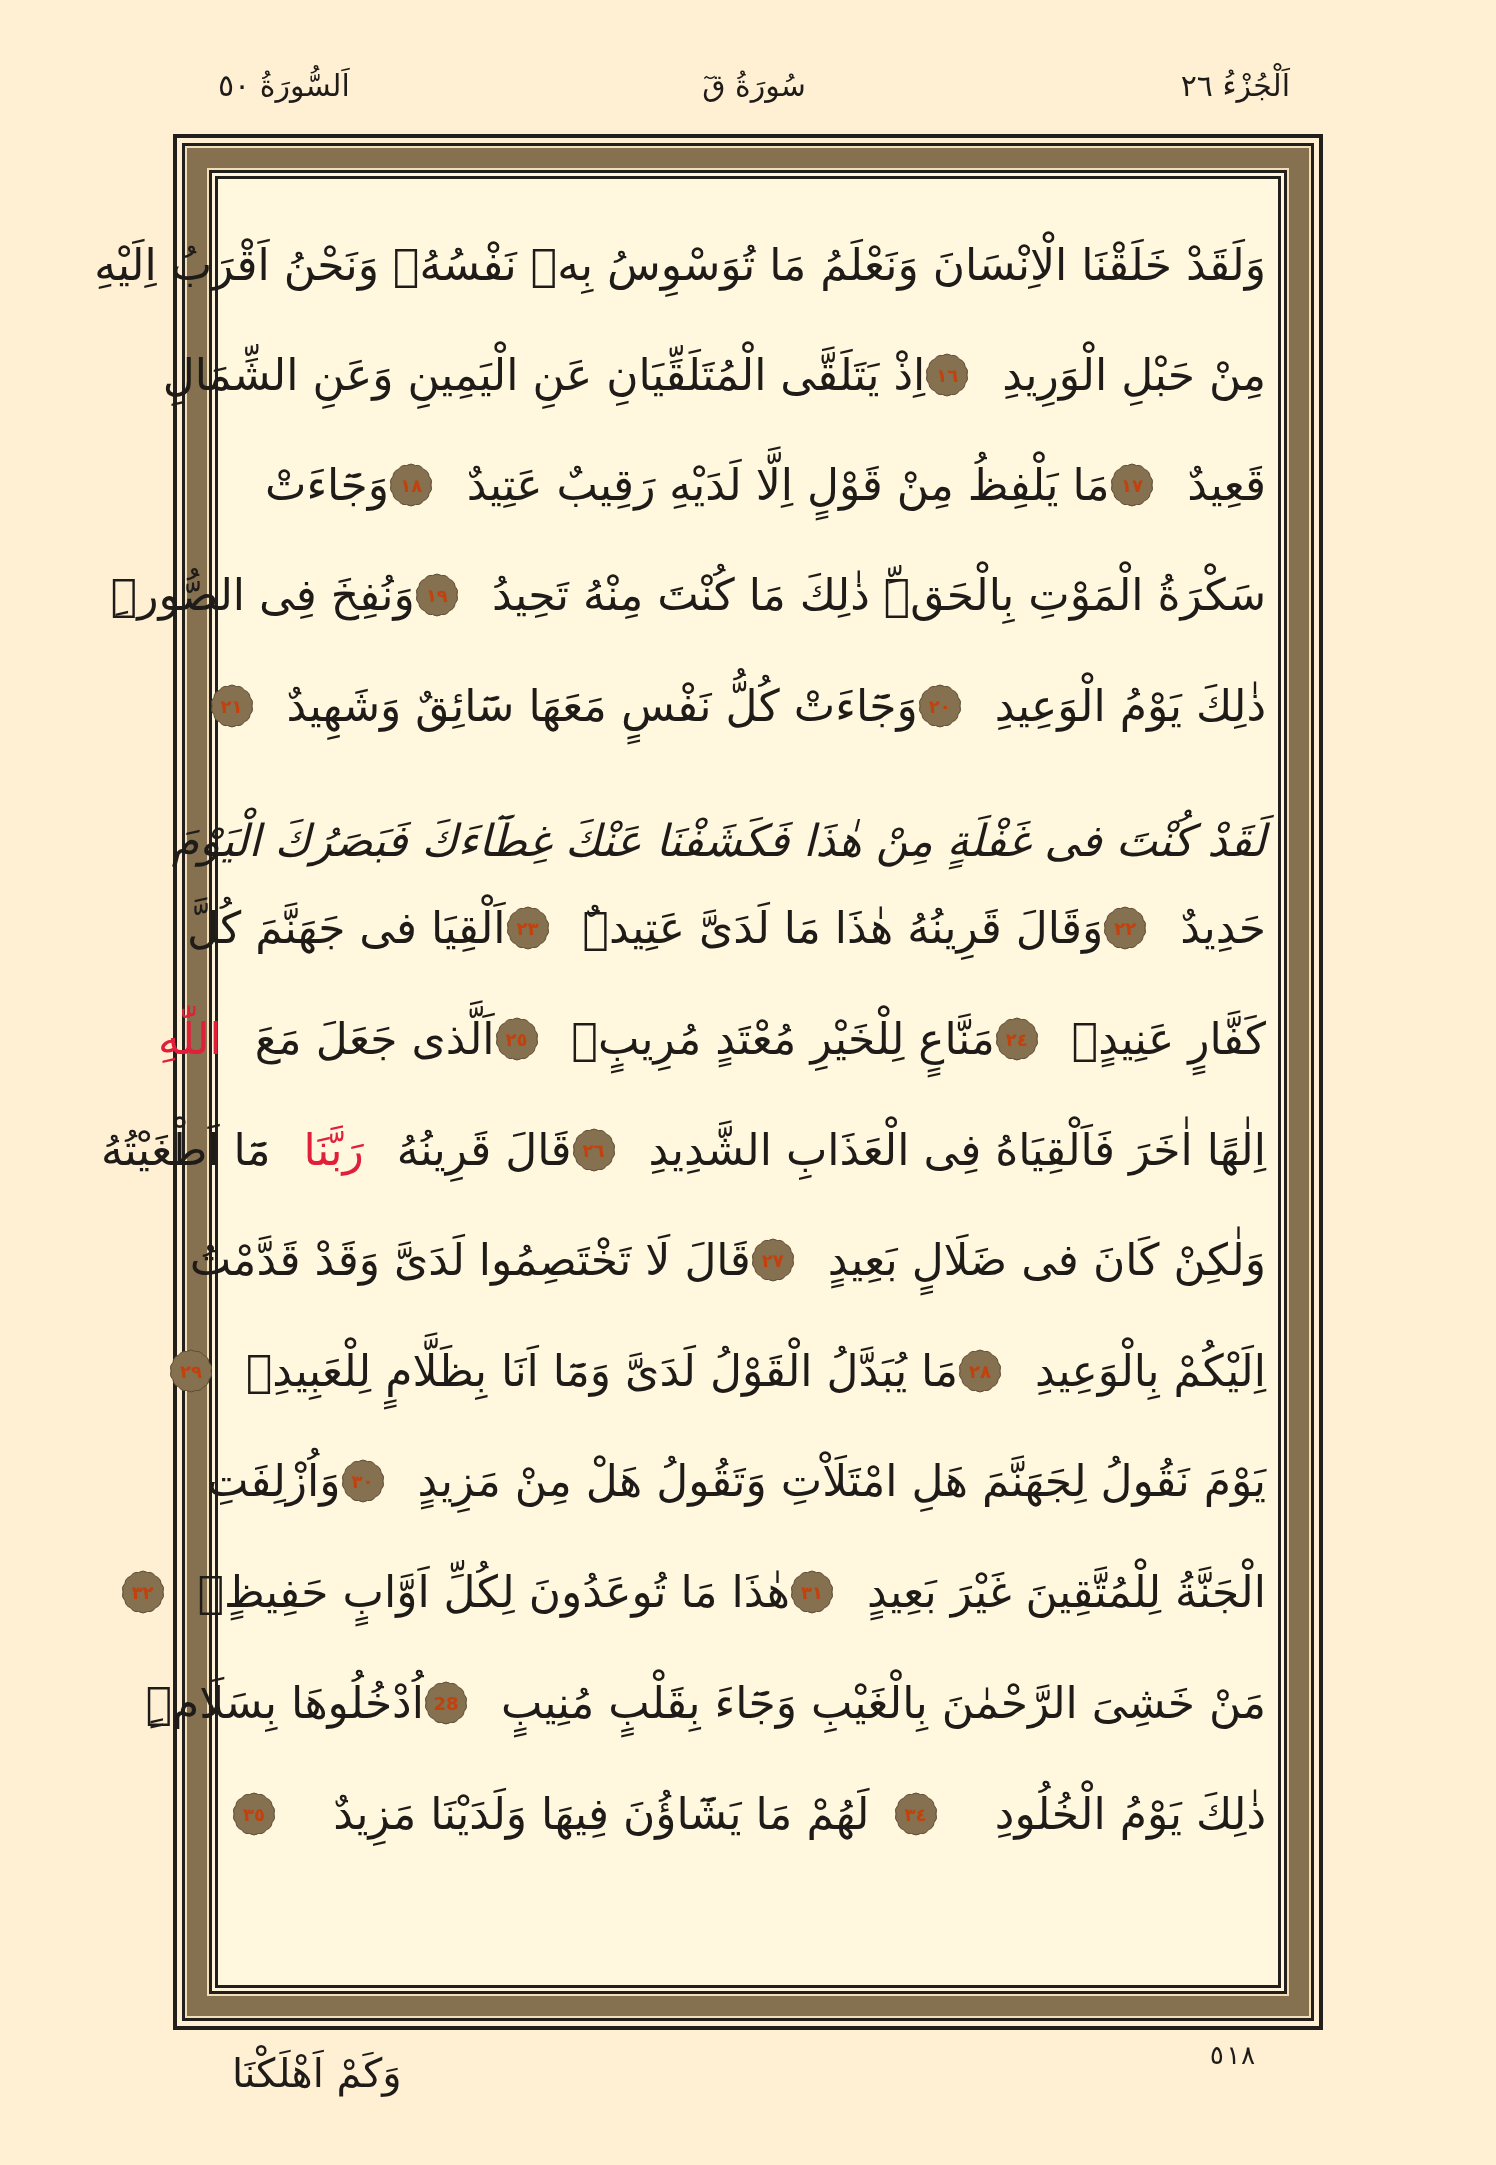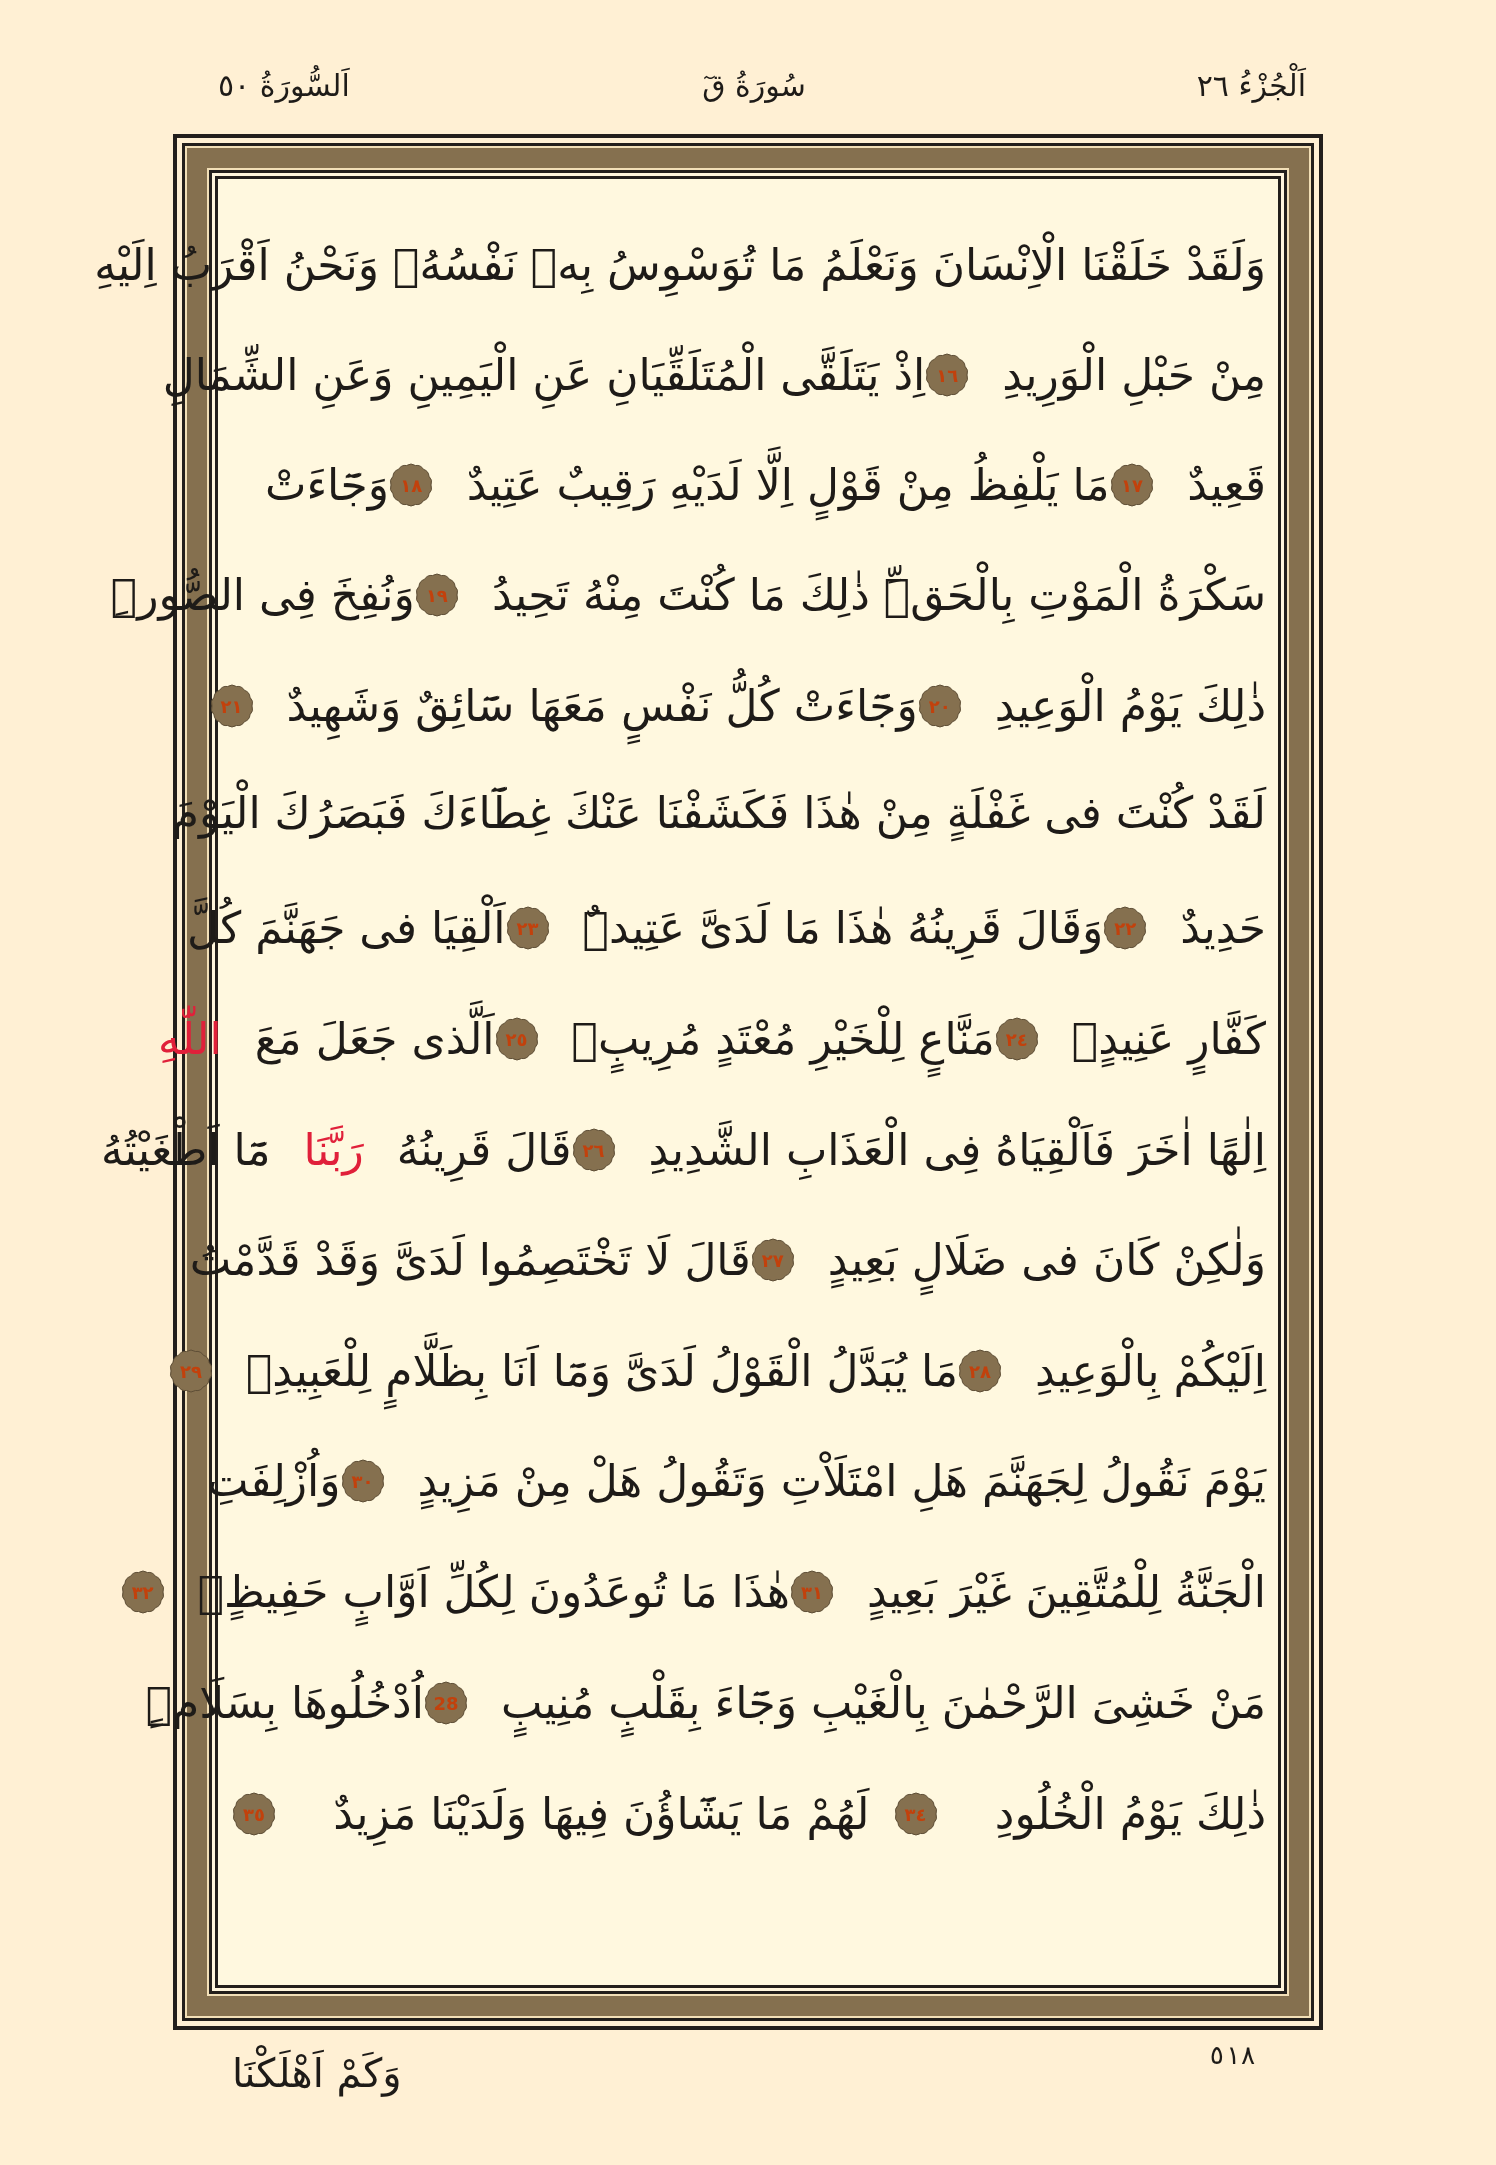--- a/index.html
+++ b/index.html
@@ -10,21 +10,21 @@
     font-family: "DejaVu Sans", sans-serif;
     color: #1e1b18;
   }
   .header {
     position: absolute; top: 68px; left: 0; width: 1496px; height: 50px;
   }
   .header span {
     position: absolute; top: 0; font-size: 30px; direction: rtl; white-space: nowrap;
     font-family: "DejaVu Sans", sans-serif;
   }
-  .h-juz { right: 190px; }
+  .h-juz { right: 206px; }
   .h-title { left: 50%; transform: translateX(-50%); font-size: 34px; top: -6px; margin-left: 6px; }
   .h-surah { left: 218px; text-align: right; }
 
   
   .frame-outer {
     position: absolute; left: 173px; top: 134px; width: 1150px; height: 1896px;
     box-sizing: border-box;
     border: 4px solid #231f1c;
     background: #fff0d4;
   }
@@ -164,21 +164,21 @@
         <span class="num">٢٠</span>
       </span>
       <span class="seg">وَجَٓاءَتْ كُلُّ نَفْسٍ مَعَهَا سَٓائِقٌ وَشَهِيدٌ</span>
       <span class="marker">
         <svg width="44" height="44" viewBox="0 0 44 44">
           <path d="M42.00 22.00 Q43.94 27.01 40.02 30.68 Q39.59 36.03 34.47 37.64 Q31.76 42.27 26.45 41.50 Q22.00 44.50 17.55 41.50 Q12.24 42.27 9.53 37.64 Q4.41 36.03 3.98 30.68 Q0.06 27.01 2.00 22.00 Q0.06 16.99 3.98 13.32 Q4.41 7.97 9.53 6.36 Q12.24 1.73 17.55 2.50 Q22.00 -0.50 26.45 2.50 Q31.76 1.73 34.47 6.36 Q39.59 7.97 40.02 13.32 Q43.94 16.99 42.00 22.00 Z" fill="#85704f" stroke="#5e4e36" stroke-width="1"></path>
         </svg>
         <span class="num">٢١</span>
       </span>
     </div>
-    <div class="line" style="top: 548px;">
+    <div class="line" style="top: 576px; font-style: italic;">
       <span class="seg">لَقَدْ كُنْتَ فى غَفْلَةٍ مِنْ هٰذَا فَكَشَفْنَا عَنْكَ غِطَٓاءَكَ فَبَصَرُكَ الْيَوْمَ</span>
     </div>
     <div class="line" style="top: 663px;">
       <span class="seg">حَدِيدٌ</span>
       <span class="marker">
         <svg width="44" height="44" viewBox="0 0 44 44">
           <path d="M42.00 22.00 Q43.94 27.01 40.02 30.68 Q39.59 36.03 34.47 37.64 Q31.76 42.27 26.45 41.50 Q22.00 44.50 17.55 41.50 Q12.24 42.27 9.53 37.64 Q4.41 36.03 3.98 30.68 Q0.06 27.01 2.00 22.00 Q0.06 16.99 3.98 13.32 Q4.41 7.97 9.53 6.36 Q12.24 1.73 17.55 2.50 Q22.00 -0.50 26.45 2.50 Q31.76 1.73 34.47 6.36 Q39.59 7.97 40.02 13.32 Q43.94 16.99 42.00 22.00 Z" fill="#85704f" stroke="#5e4e36" stroke-width="1"></path>
         </svg>
         <span class="num">٢٢</span>
       </span>

